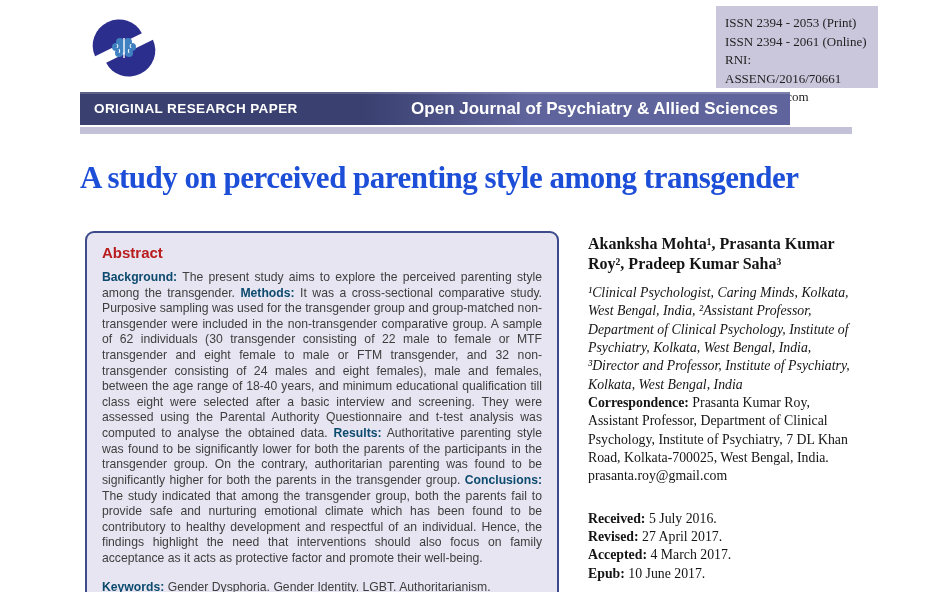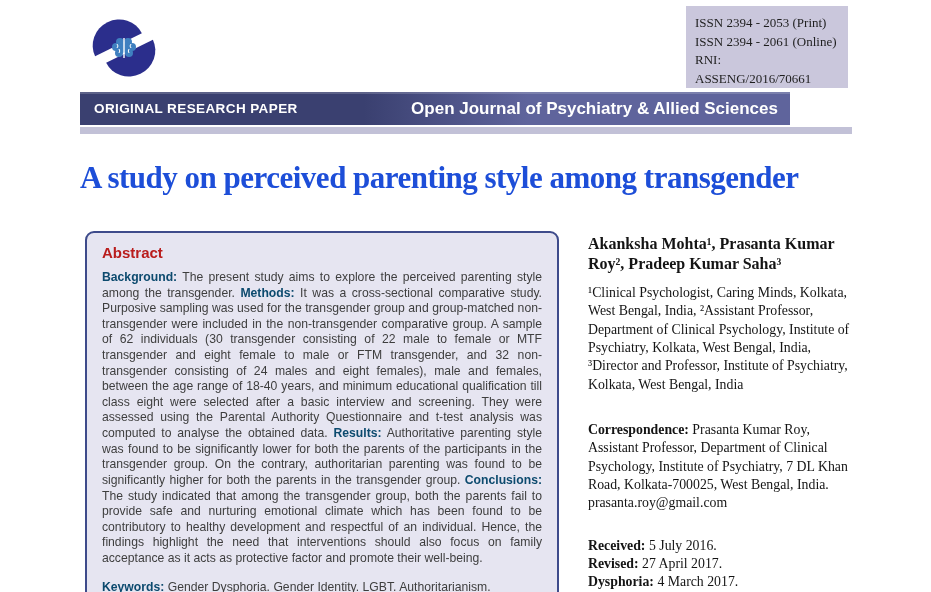--- a/index.html
+++ b/index.html
@@ -28,21 +28,21 @@
   }
   .logo .leaf-top   { left: 1px;  top: 9px;  transform: rotate(-26deg); }
   .logo .leaf-bottom{ left: 23px; top: 38px; transform: rotate(154deg); }
   .logo .brain {
     position: absolute;
     left: 25px; top: 25px;
   }
 
   .issn-box {
     position: absolute;
-    left: 686px; top: 6px;
+    left: 716px; top: 6px;
     width: 162px; height: 82px;
     background: #cac7dc;
     padding: 8px 9px;
     font-family: "Liberation Serif", serif;
     font-size: 13px;
     line-height: 1.43;
     color: #1e1e1e;
   }
 
   
@@ -122,23 +122,23 @@
     color: #141414;
   }
   .authors {
     font-size: 16px;
     font-weight: bold;
     line-height: 1.28;
     margin-bottom: 9px;
     font-family: Liberation Serif, serif;
   }
   .affiliations {
+    font-style: italic;
     font-size: 13.8px;
     line-height: 1.33;
-    margin-bottom: 27px;
   }
   .correspondence {
     font-size: 13.8px;
     line-height: 1.33;
     margin-bottom: 24px;
   }
   .correspondence .email { display: block; color: #141414; text-decoration: none; }
   .dates { font-size: 13.8px; line-height: 1.33; }
 </style>
 </head>
@@ -191,18 +191,18 @@
   <div class="right-col">
     <div class="authors">Akanksha Mohta¹, Prasanta Kumar Roy², Pradeep Kumar Saha³</div>
     <div class="affiliations">¹Clinical Psychologist, Caring Minds, Kolkata, West Bengal, India, ²Assistant Professor, Department of Clinical Psychology, Institute of Psychiatry, Kolkata, West Bengal, India, ³Director and Professor, Institute of Psychiatry, Kolkata, West Bengal, India</div>
     <div class="correspondence">
       <b>Correspondence:</b><span> Prasanta Kumar Roy, Assistant Professor, Department of Clinical Psychology, Institute of Psychiatry, 7 DL Khan Road, Kolkata-700025, West Bengal, India.</span>
       <a class="email" href="#">prasanta.roy@gmail.com</a>
     </div>
     <div class="dates">
       <div><b>Received:</b><span> 5 July 2016.</span></div>
       <div><b>Revised:</b><span> 27 April 2017.</span></div>
-      <div><b>Dysphoria:</b><span> 4 March 2017.</span></div>
+      <div><b>Accepted:</b><span> 4 March 2017.</span></div>
       <div><b>Epub:</b><span> 10 June 2017.</span></div>
     </div>
   </div>
 
 </div>
 
 </body></html>

